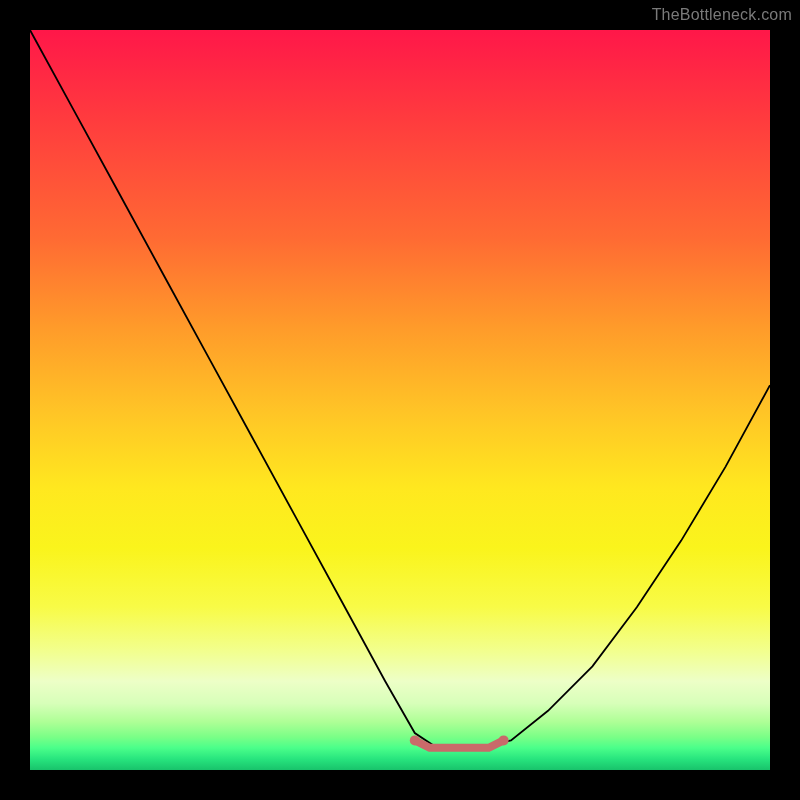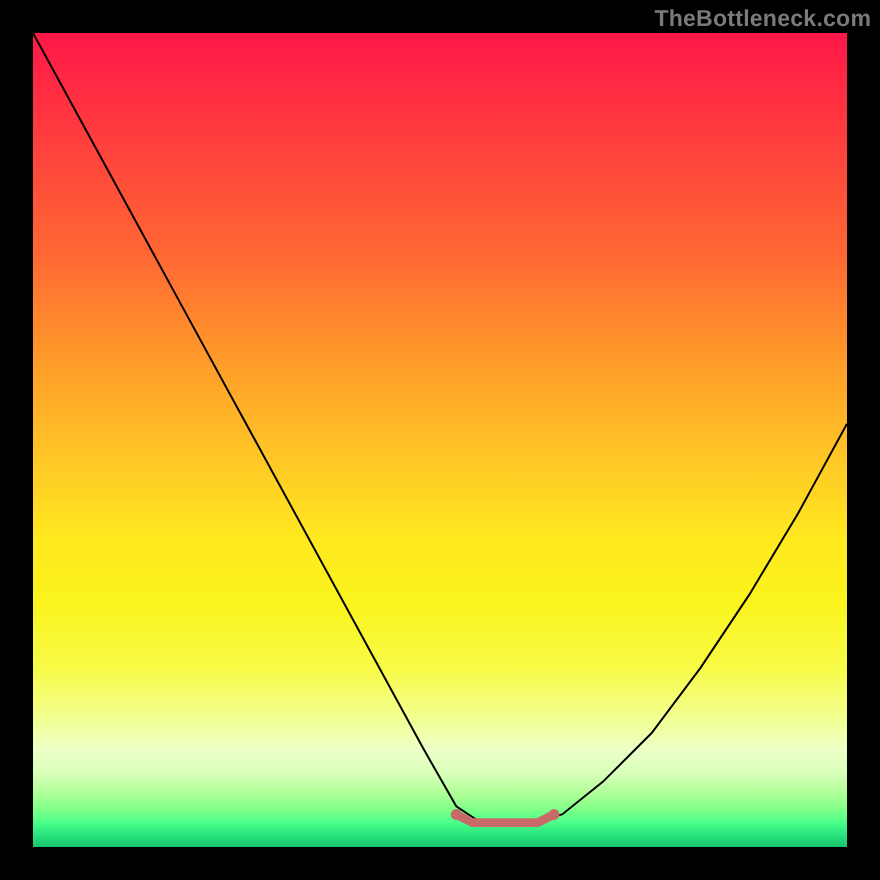--- a/index.html
+++ b/index.html
@@ -42,22 +42,22 @@
       #4bff8a 97%,
       #28e57e 98.5%,
       #18c36b 100%
     );
   }
   .watermark {
     position: absolute;
     top: 6px;
     right: 8px;
     color: #7a7a7a;
-    font-size: 21px;
-    font-weight: 700;
+    font-size: 16px;
+    font-weight: 400;
     letter-spacing: 0.2px;
   }
   svg.curve {
     position: absolute;
     left: 0;
     top: 0;
     width: 740px;
     height: 740px;
   }
 </style>

